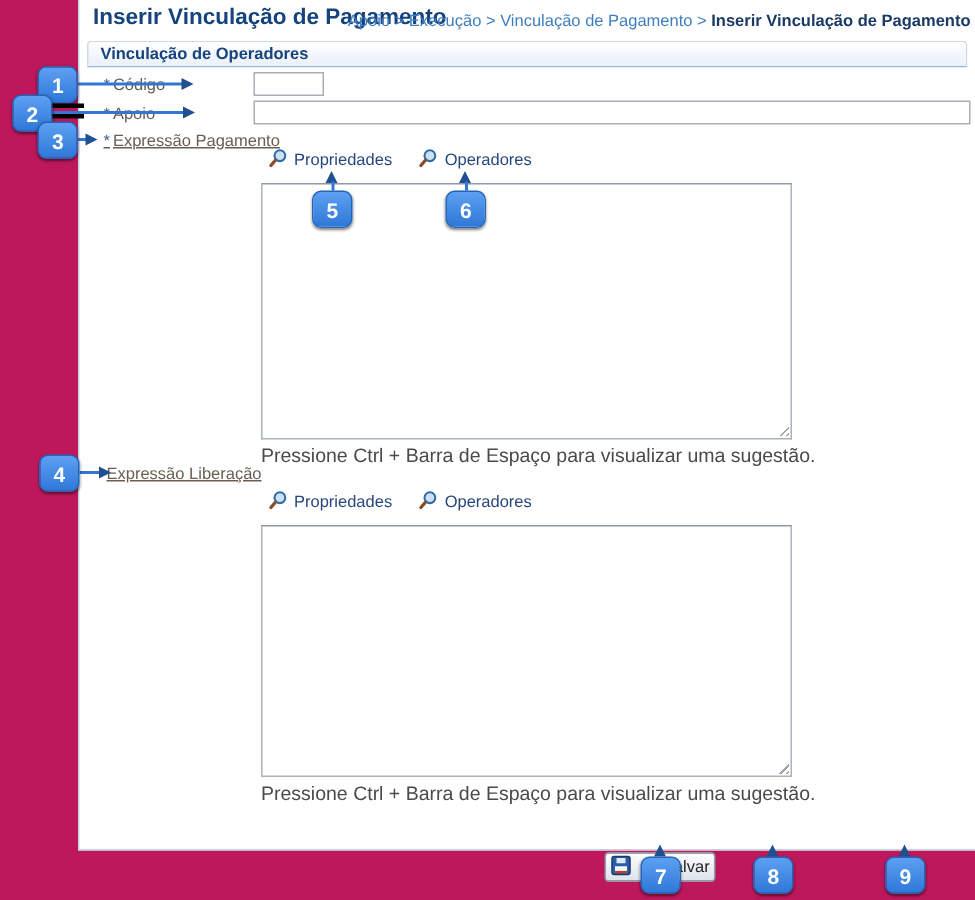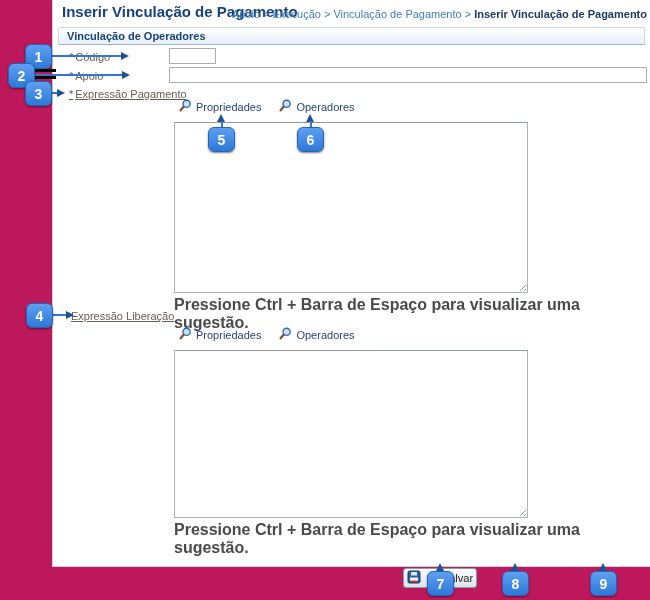--- a/index.html
+++ b/index.html
@@ -36,21 +36,21 @@
 
   .ta-wrap { position:absolute; left:121px; width:354px; }
   .ta-wrap-1 { top:122px; height:171px; }
   .ta-wrap-2 { top:350px; height:168px; }
   .ta-wrap textarea { width:100%; height:100%; resize:none; border:1px solid #aab2ba; border-top-color:#8f9aa5;
                       background:#fff; font-family:"Liberation Sans", sans-serif; font-size:11px; }
   .resize-handle { position:absolute; right:2px; bottom:2px; width:9px; height:9px;
                    background:repeating-linear-gradient(135deg, transparent 0 2px, #9aa2aa 2px 3px);
                    clip-path:polygon(100% 0, 100% 100%, 0 100%); cursor:nwse-resize; }
 
-  .hint { position:absolute; left:121px; font-size:16px; color:#4a4a4a;font-weight:bold; }
+  .hint { position:absolute; left:121px; font-size:13px; color:#4a4a4a; }
   .hint-1 { top:296px; }
   .hint-2 { top:521px; }
 
   .btn { position:absolute; top:568px; height:20px; display:flex; align-items:center; justify-content:center; gap:21px;
          background:linear-gradient(#fdfdfd,#dde3ea); border:1px solid #8d9baa; border-radius:3px;
          font-size:11px; color:#222; cursor:pointer; font-family:"Liberation Sans", sans-serif; }
   .btn-salvar { left:350px; width:74px; }
   .btn-salvar-sair { left:429px; width:79px; }
   .btn-sair { left:513px; width:63px;margin-top:32px; }
 

